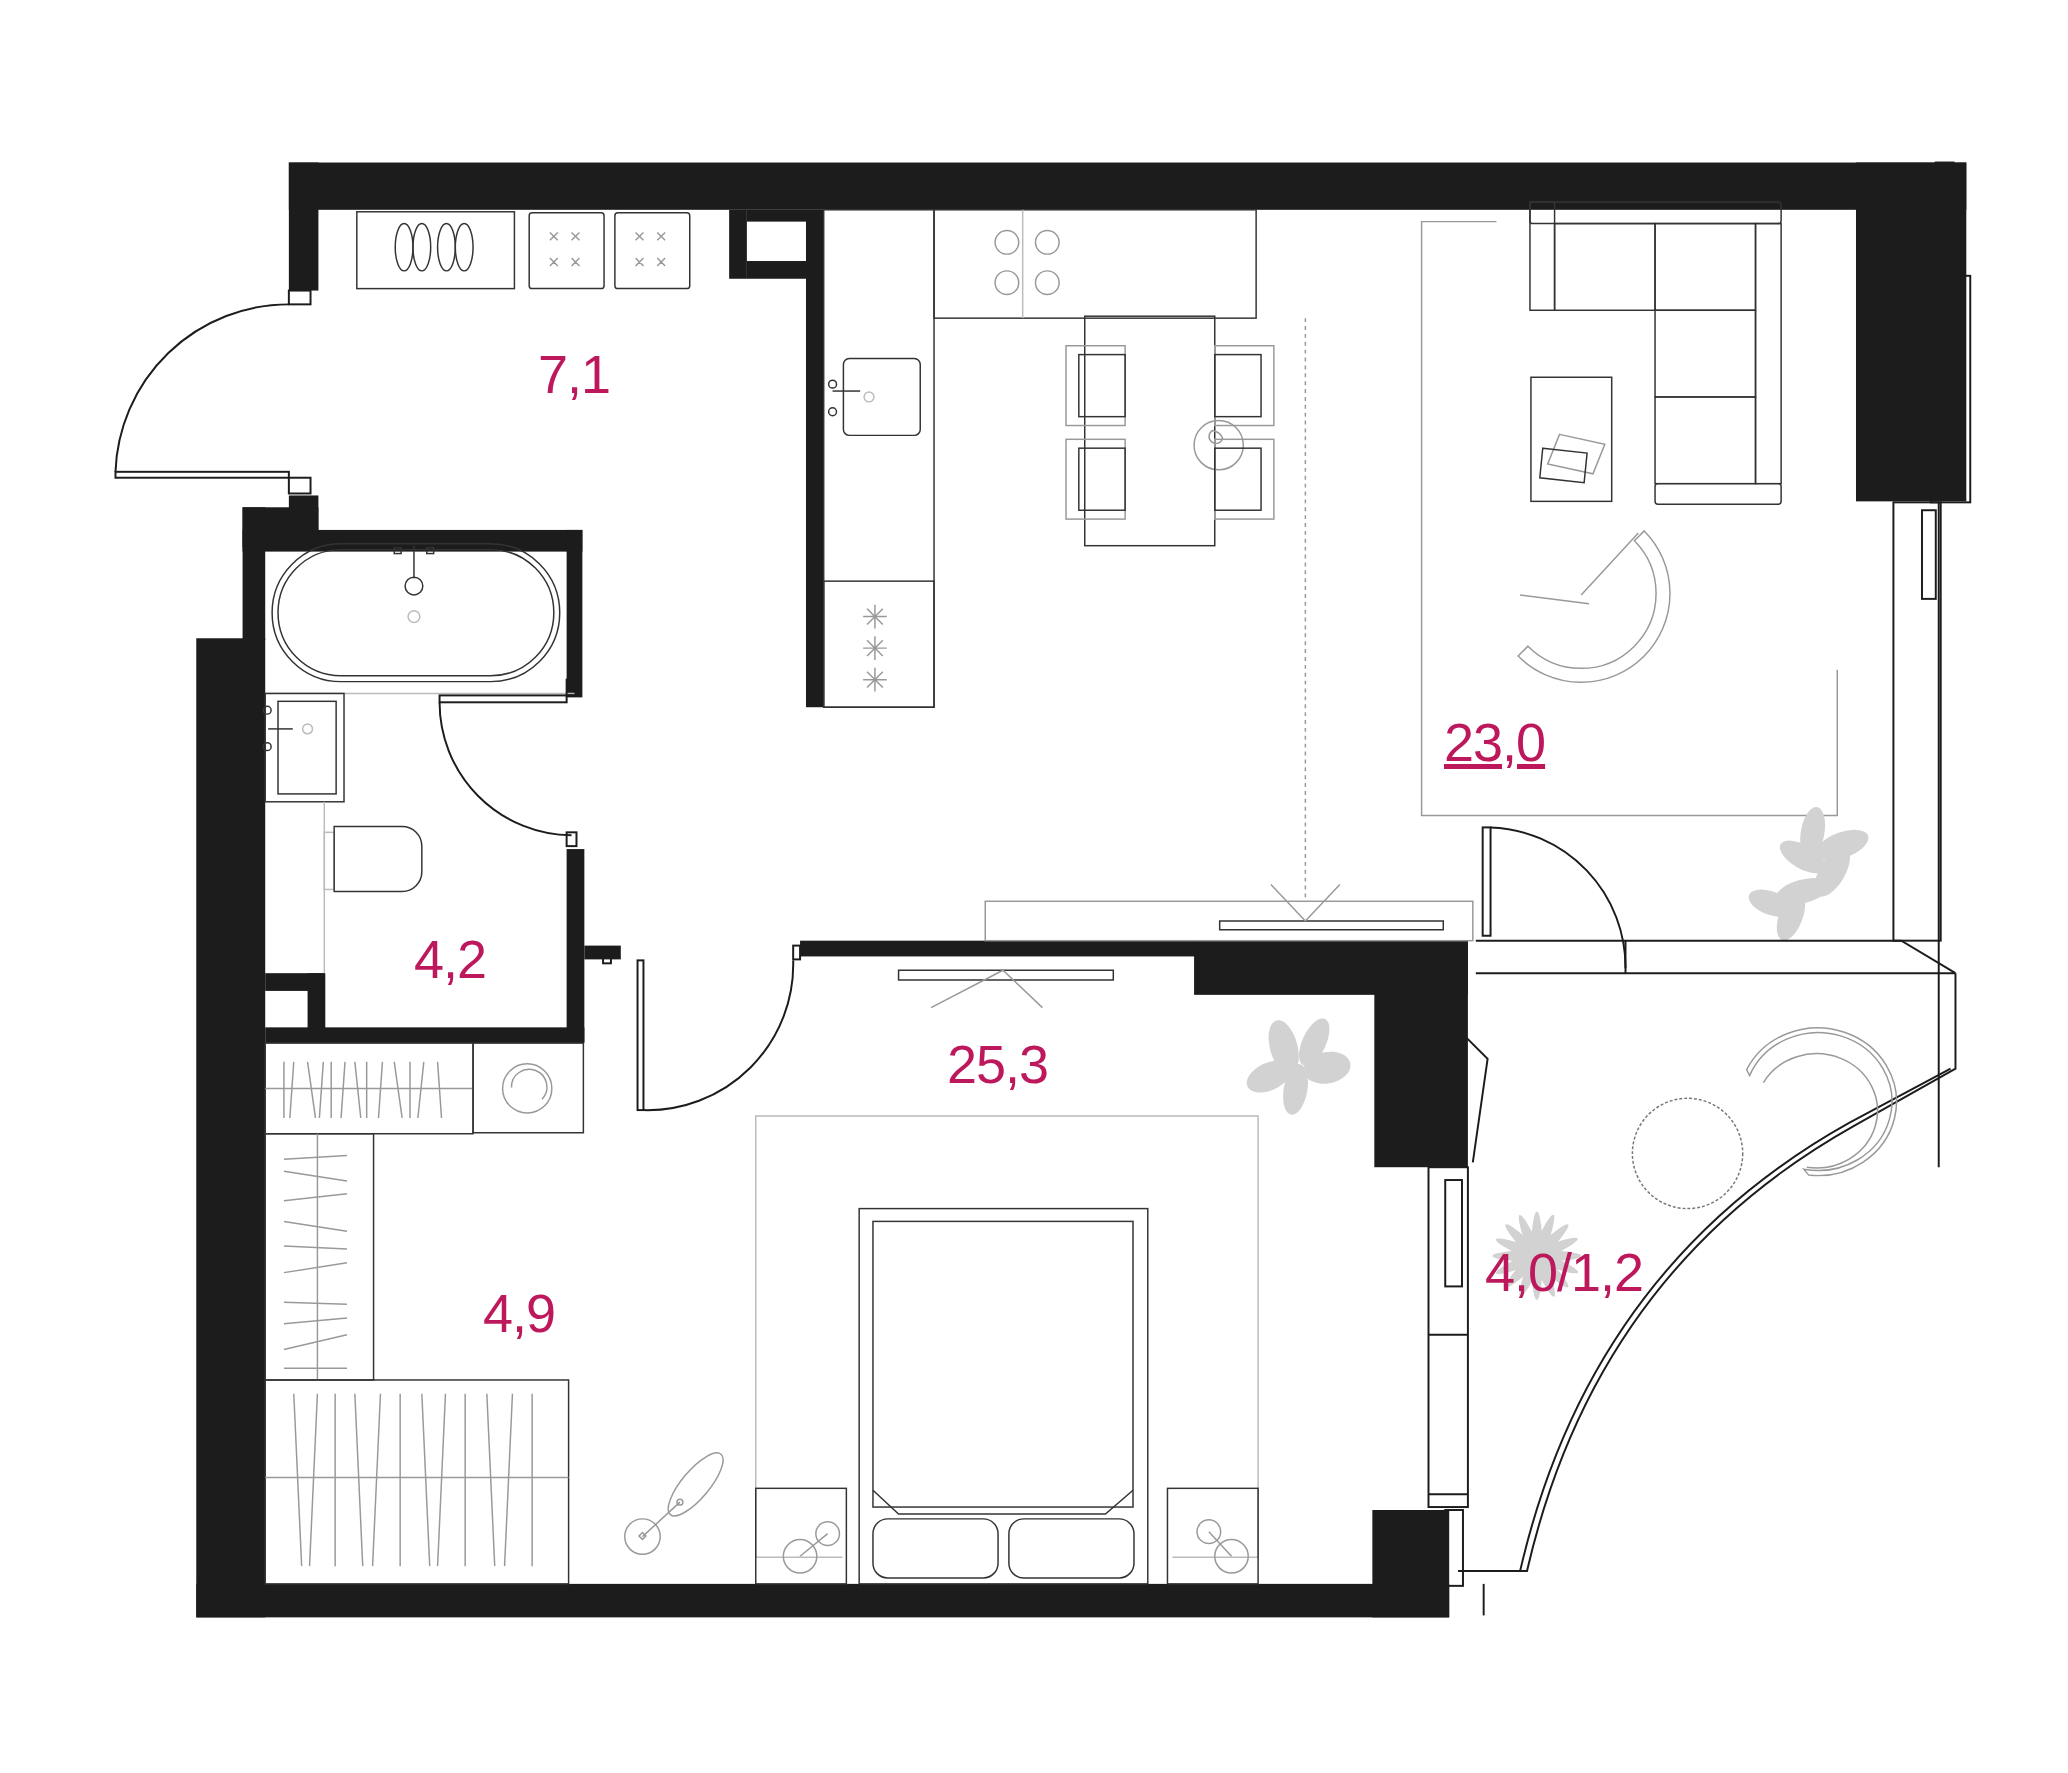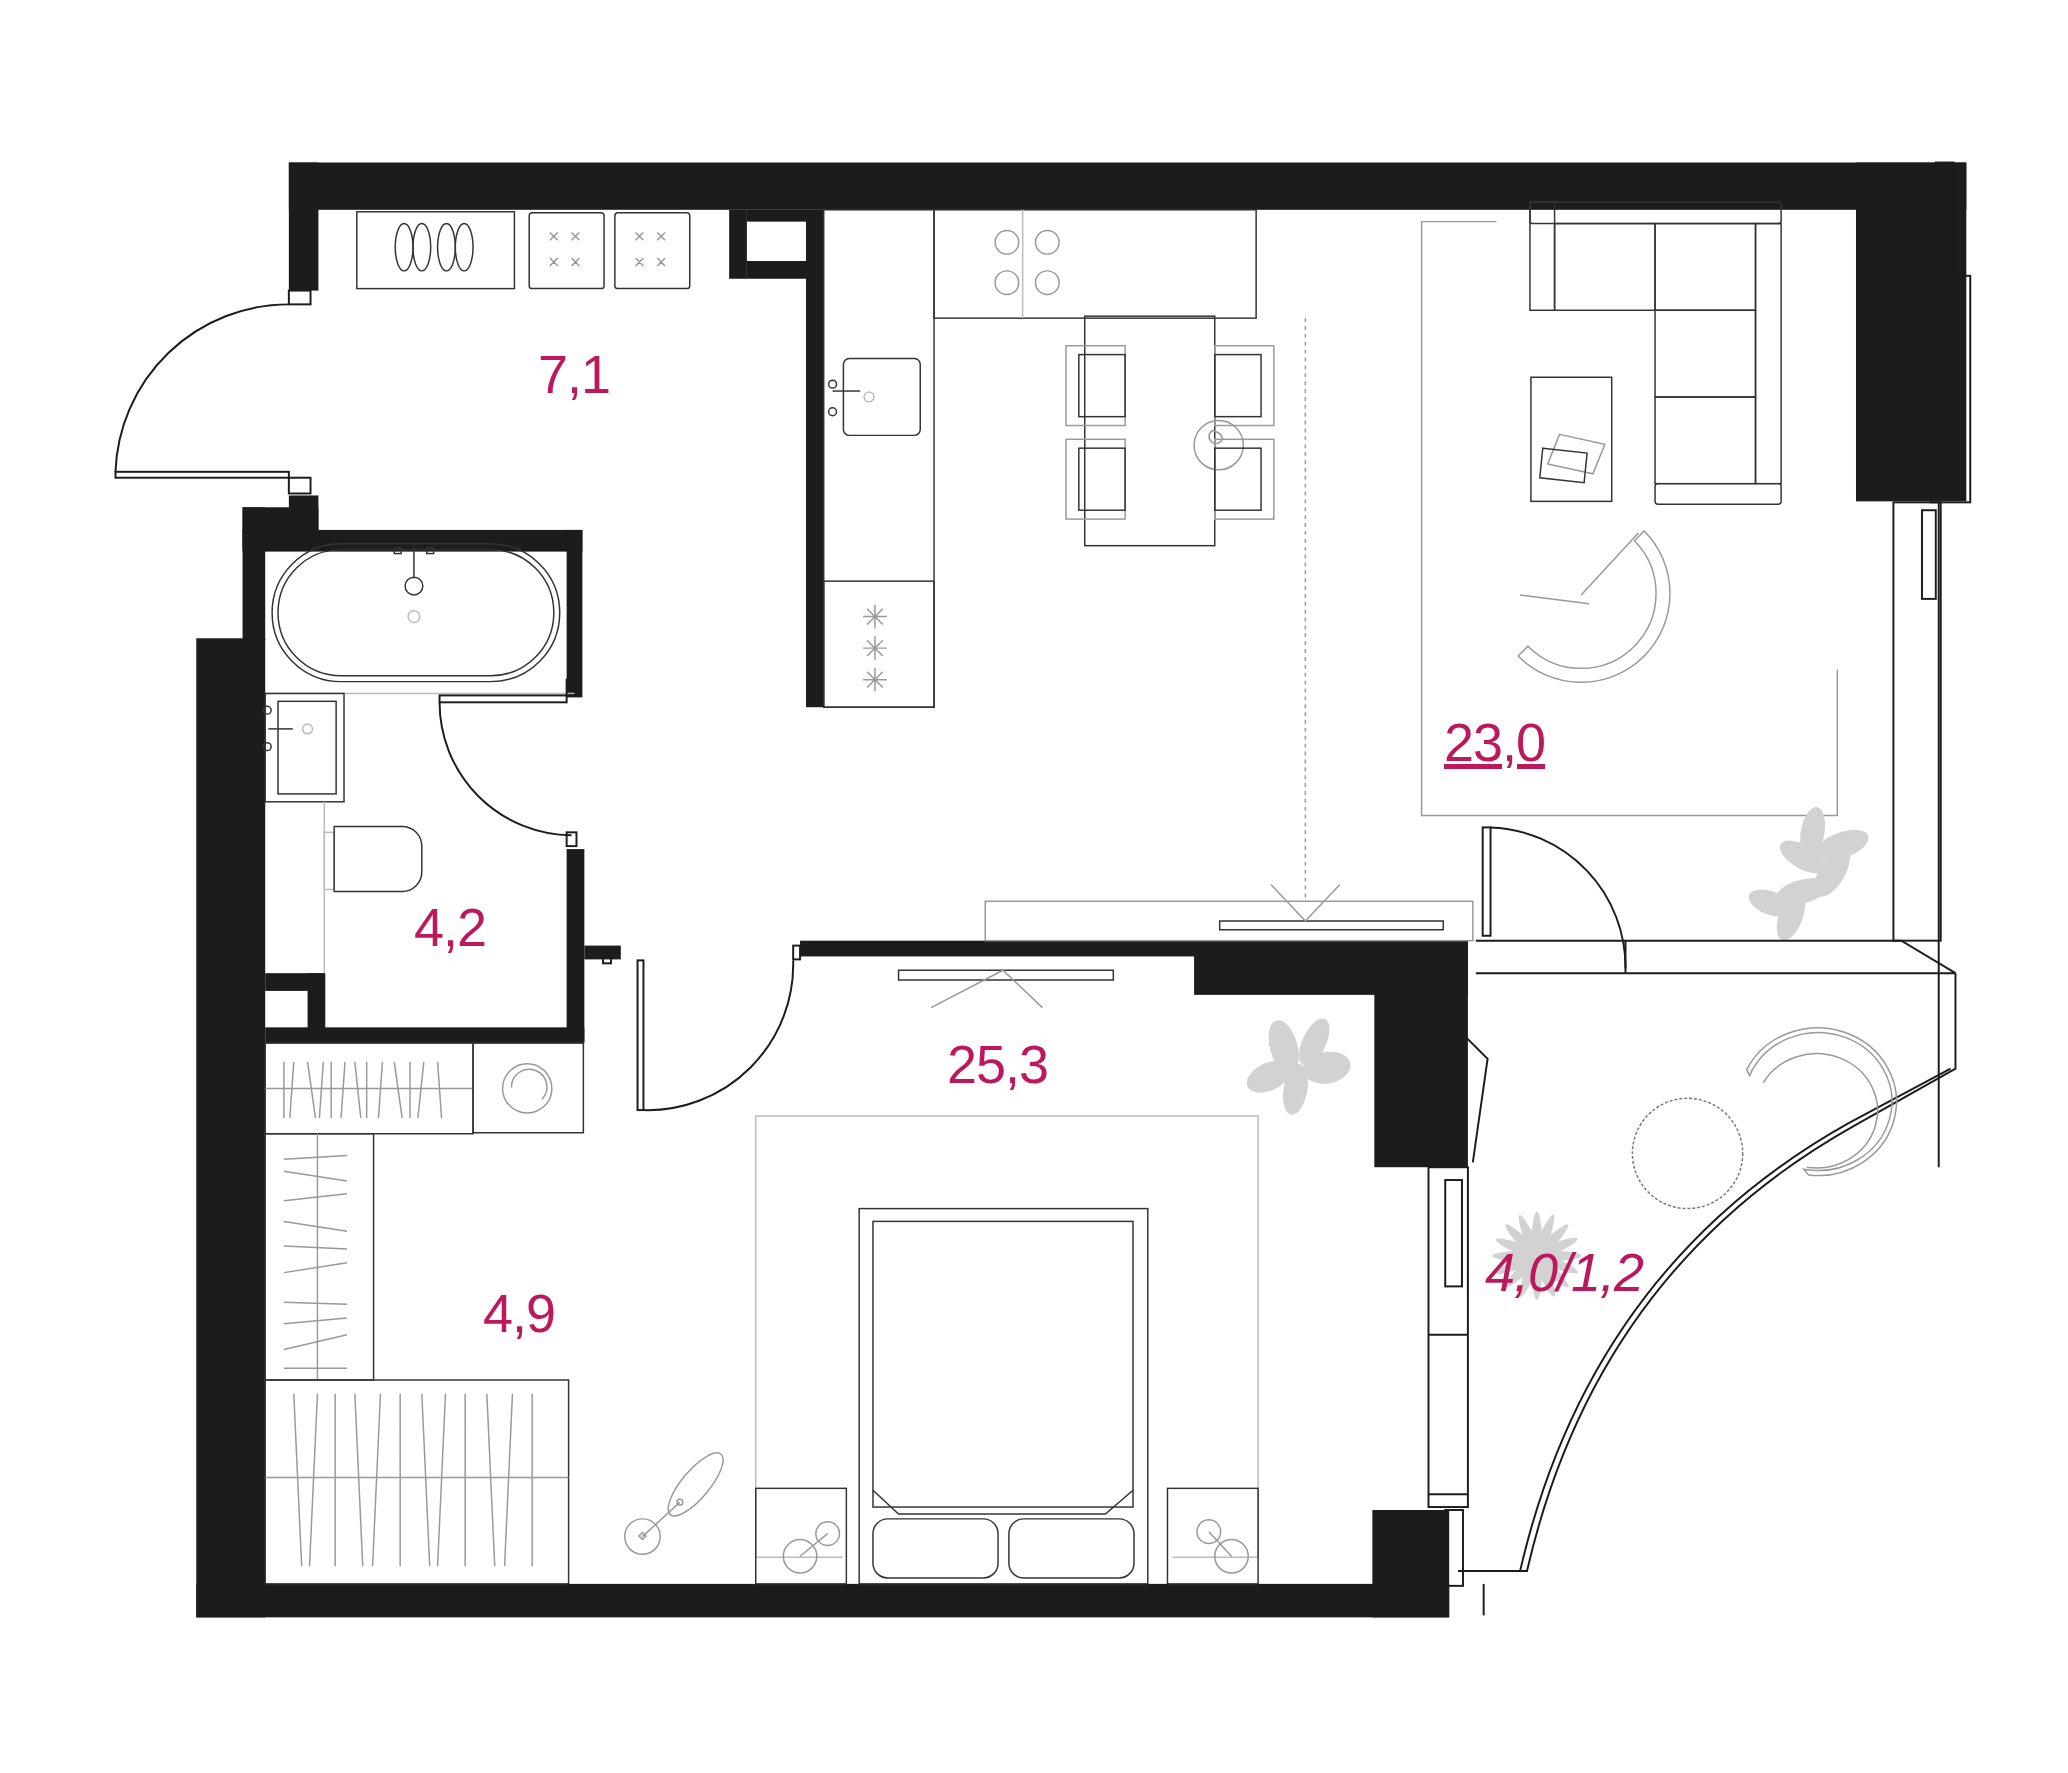--- a/index.html
+++ b/index.html
@@ -315,18 +315,18 @@
         <ellipse rx="6" ry="45" transform="rotate(90)"></ellipse>
         <ellipse rx="6" ry="45" transform="rotate(112)"></ellipse>
         <ellipse rx="6" ry="45" transform="rotate(135)"></ellipse>
         <ellipse rx="6" ry="45" transform="rotate(157)"></ellipse>
       </g>
     </g>
   </g>
 </svg>
 
 <div class="room-label" style="left:538px; top:347px;">7,1</div>
-<div class="room-label" style="left:414px; top:900px;">4,2</div>
+<div class="room-label" style="left:414px; top:932px;">4,2</div>
 <div class="room-label" style="left:1444px; top:715px;text-decoration:underline;">23,0</div>
 <div class="room-label" style="left:947px; top:1037px;">25,3</div>
 <div class="room-label" style="left:483px; top:1286px;">4,9</div>
-<div class="room-label" style="left:1485px; top:1245px;font-style:italic;">4,0/1,2</div>
+<div class="room-label" style="left:1485px; top:1245px;">4,0/1,2</div>
 
 
 </body></html>

